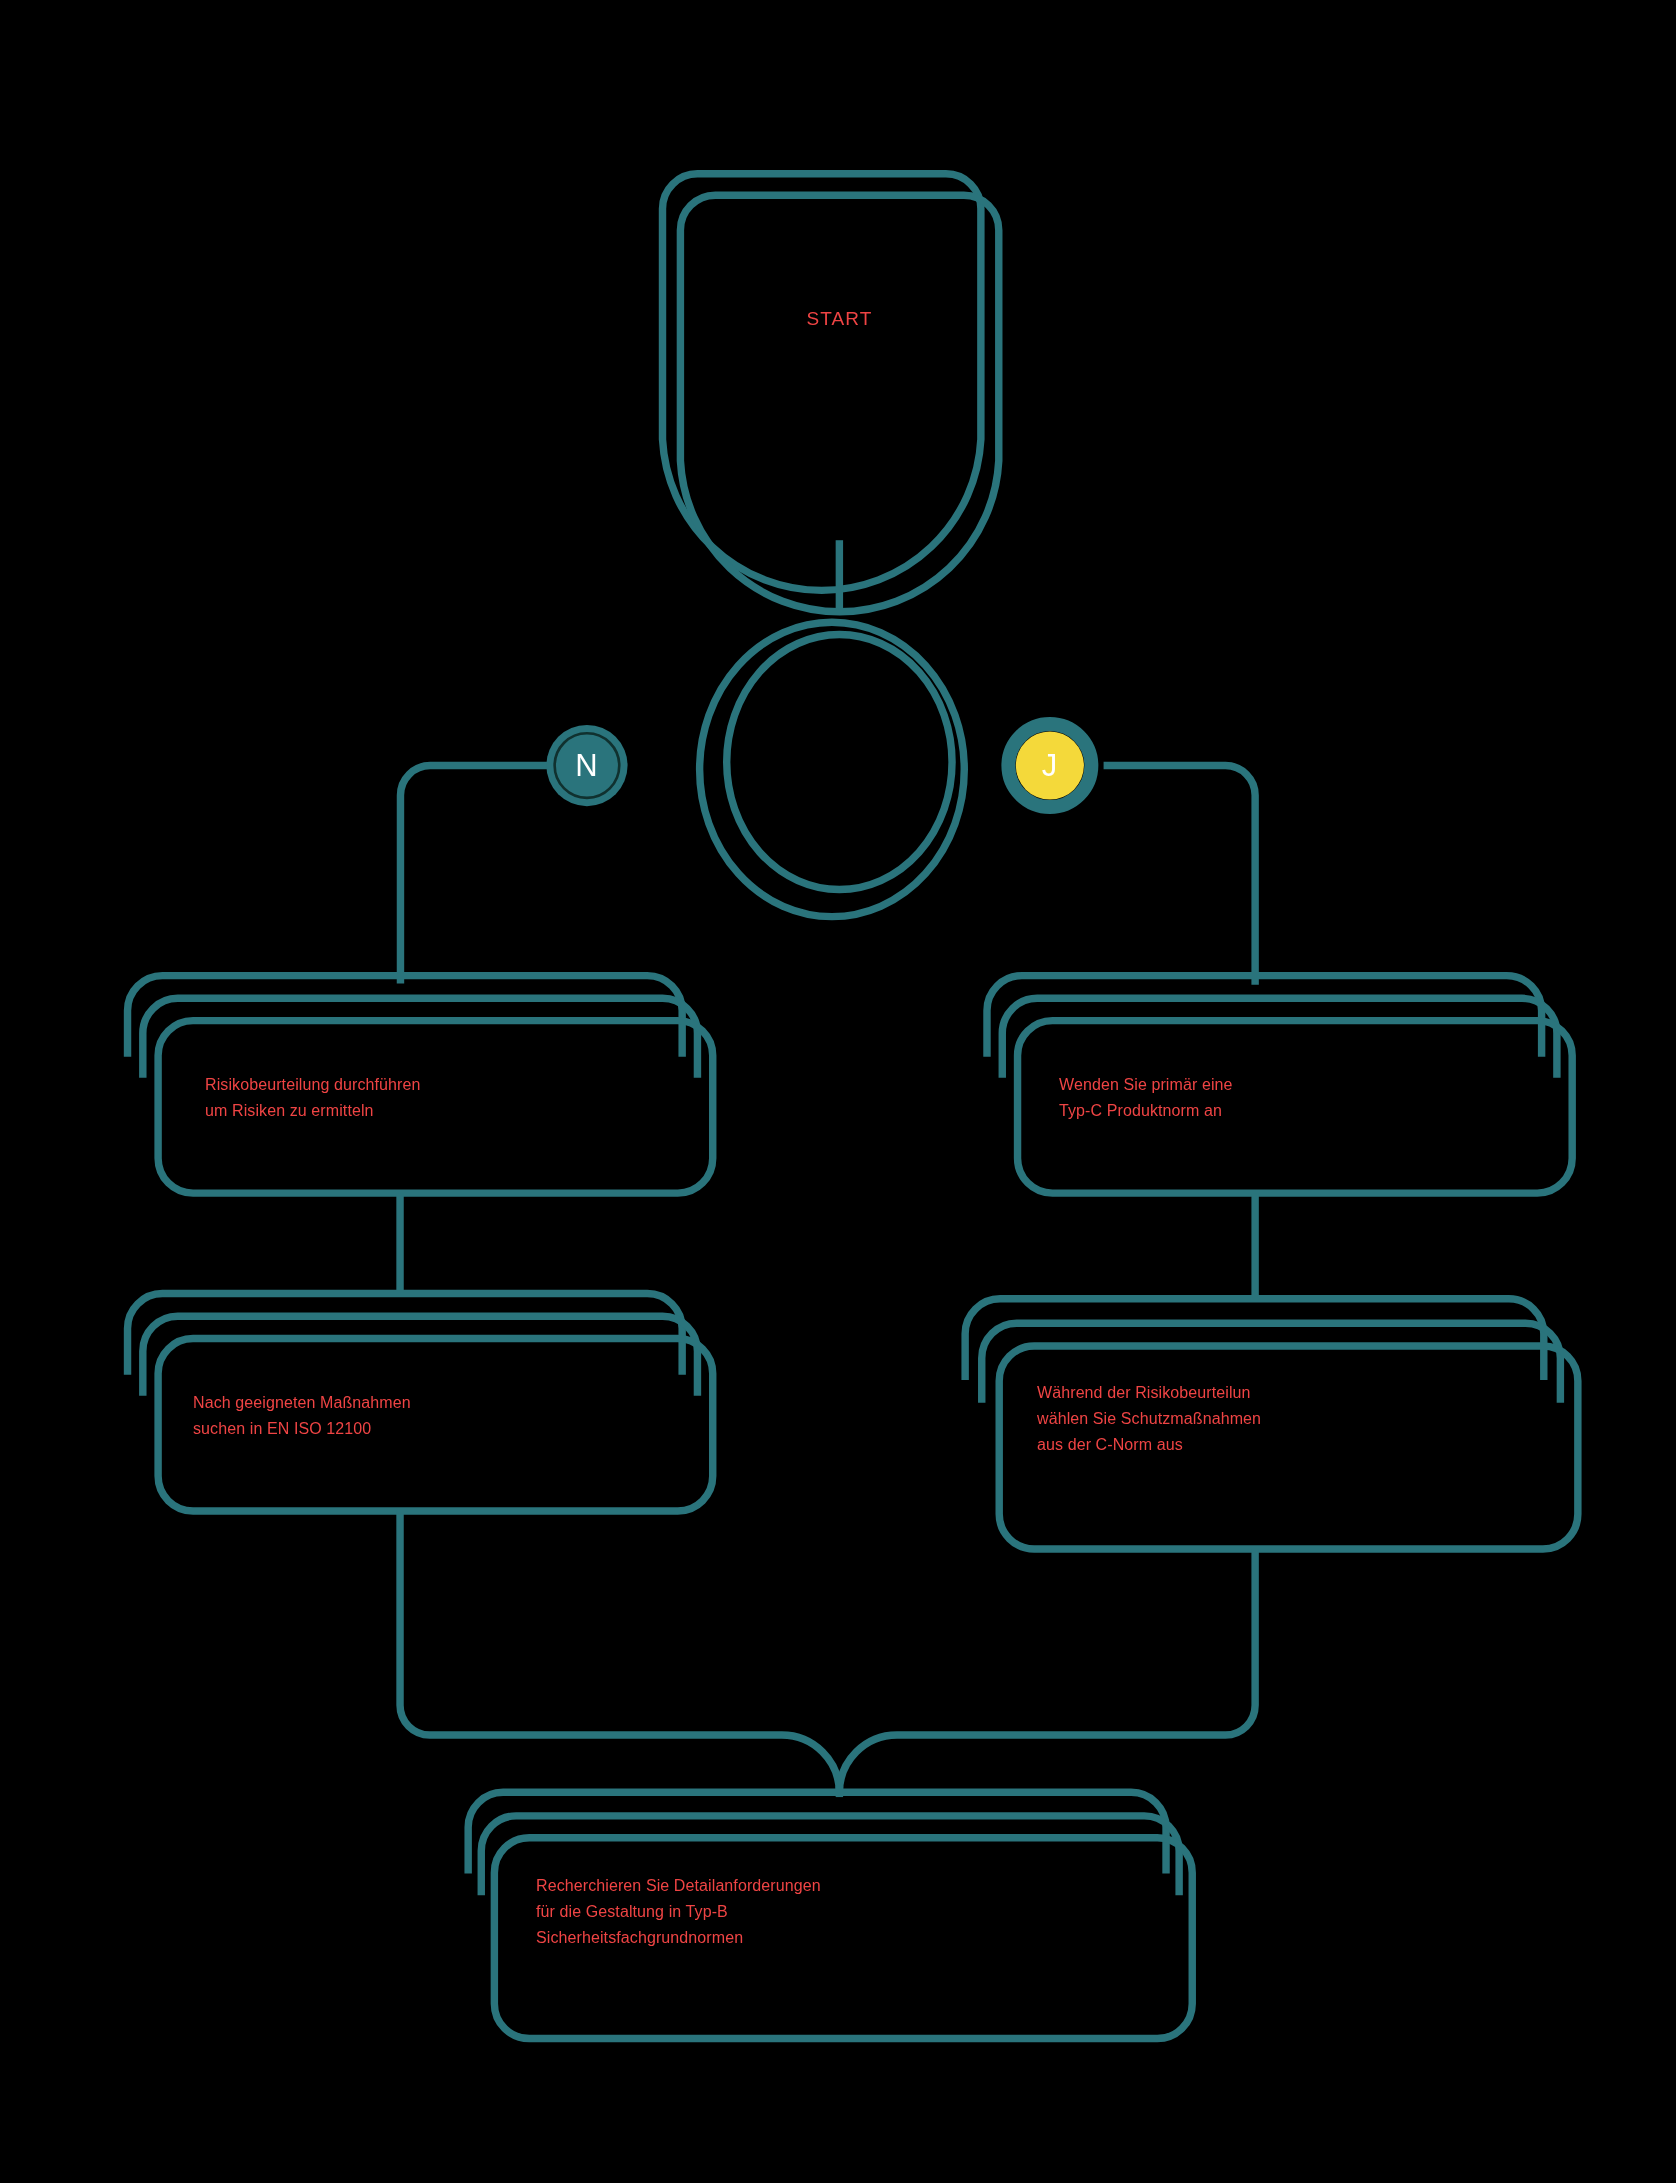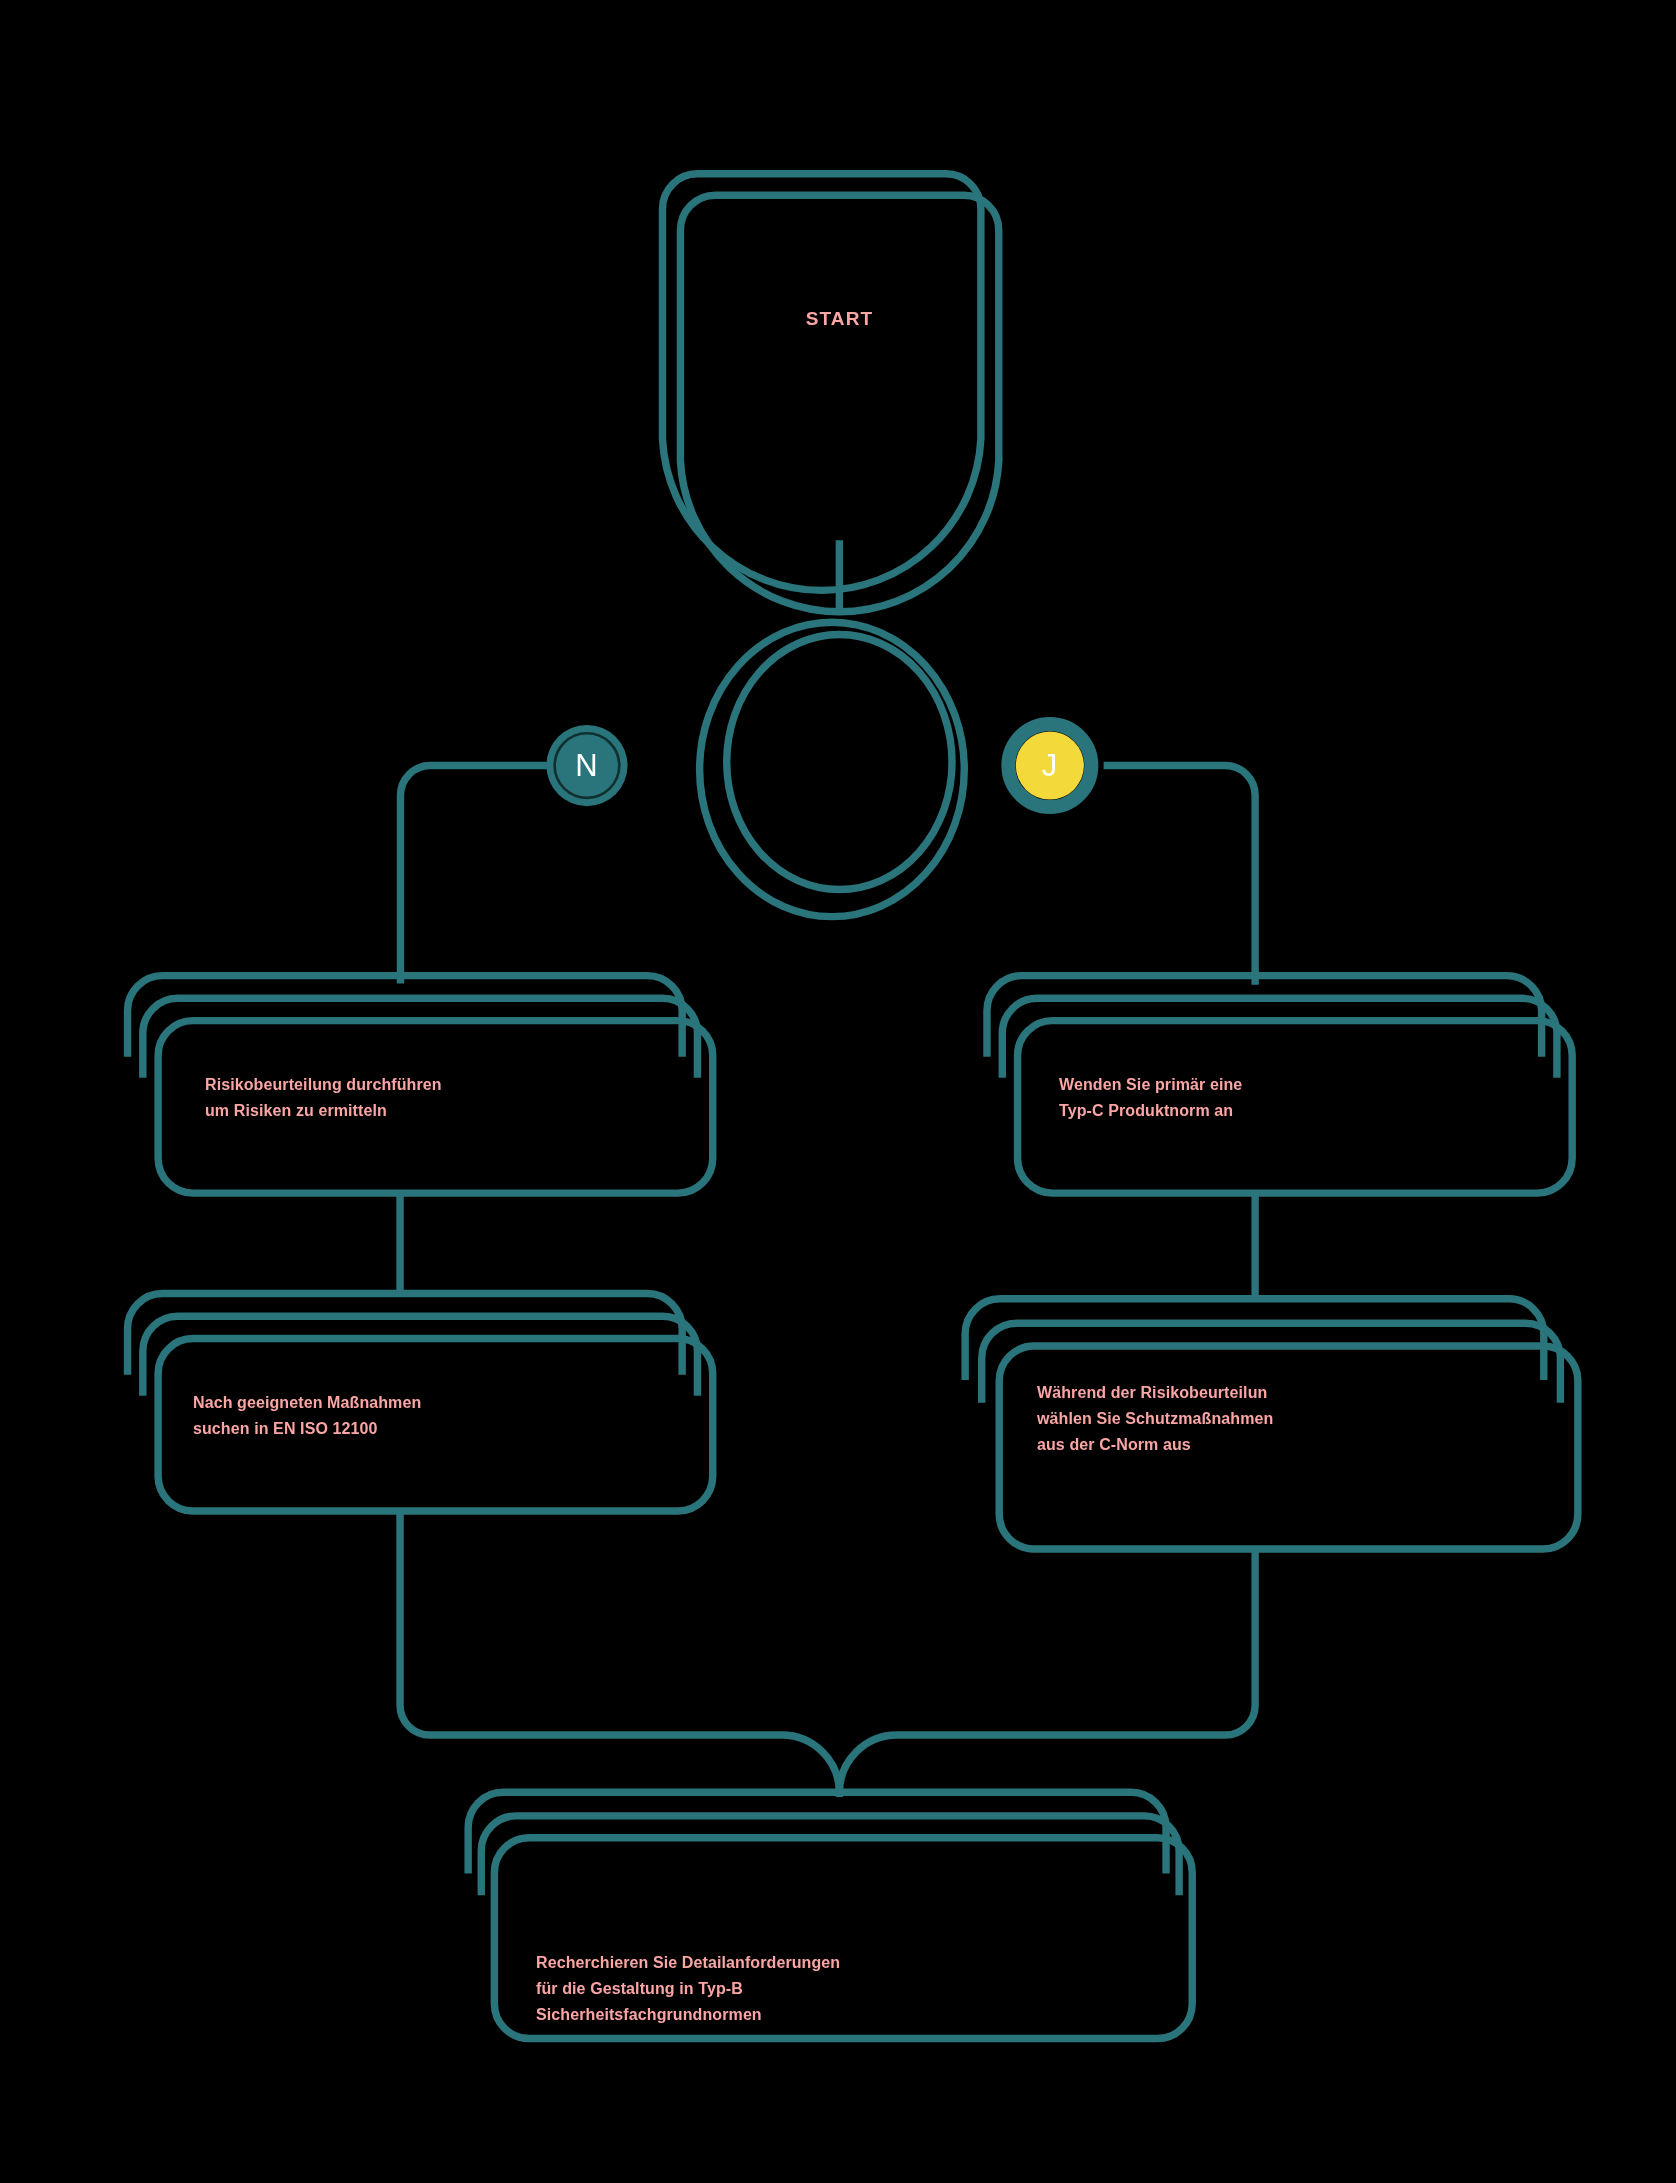--- a/index.html
+++ b/index.html
@@ -21,22 +21,22 @@
   }
   #flow-svg {
     position: absolute;
     inset: 0;
     width: 1677px;
     height: 2291px;
     display: block;
   }
   .node-text {
     position: absolute;
-    color: #fca5a5;
-    font-weight: bold;
+    color: #ef4444;
+    font-weight: normal;
     letter-spacing: 0.2px;
     line-height: 1.42;
     pointer-events: none;
     white-space: pre-line;
   }
   .badge-text {
     position: absolute;
     color: #ffffff;
     font-weight: 500;
     display: flex;
@@ -211,18 +211,18 @@
   <div class="node-text process-label" style="left:193px; top:1390px; width:507px;">Nach geeigneten Maßnahmen
 suchen in EN ISO 12100</div>
 
   <div class="node-text process-label" style="left:1059px; top:1072px; width:498px;">Wenden Sie primär eine
 Typ-C Produktnorm an</div>
 
   <div class="node-text process-label" style="left:1037px; top:1380px; width:533px;">Während der Risikobeurteilun
 wählen Sie Schutzmaßnahmen
 aus der C-Norm aus</div>
 
-  <div class="node-text process-label" style="left:536px; top:1950px; width:646px;">Recherchieren Sie Detailanforderungen
+  <div class="node-text process-label" style="left:536px; top:1873px; width:646px;">Recherchieren Sie Detailanforderungen
 für die Gestaltung in Typ-B
 Sicherheitsfachgrundnormen</div>
 
 </div>
 
 
 </body></html>

